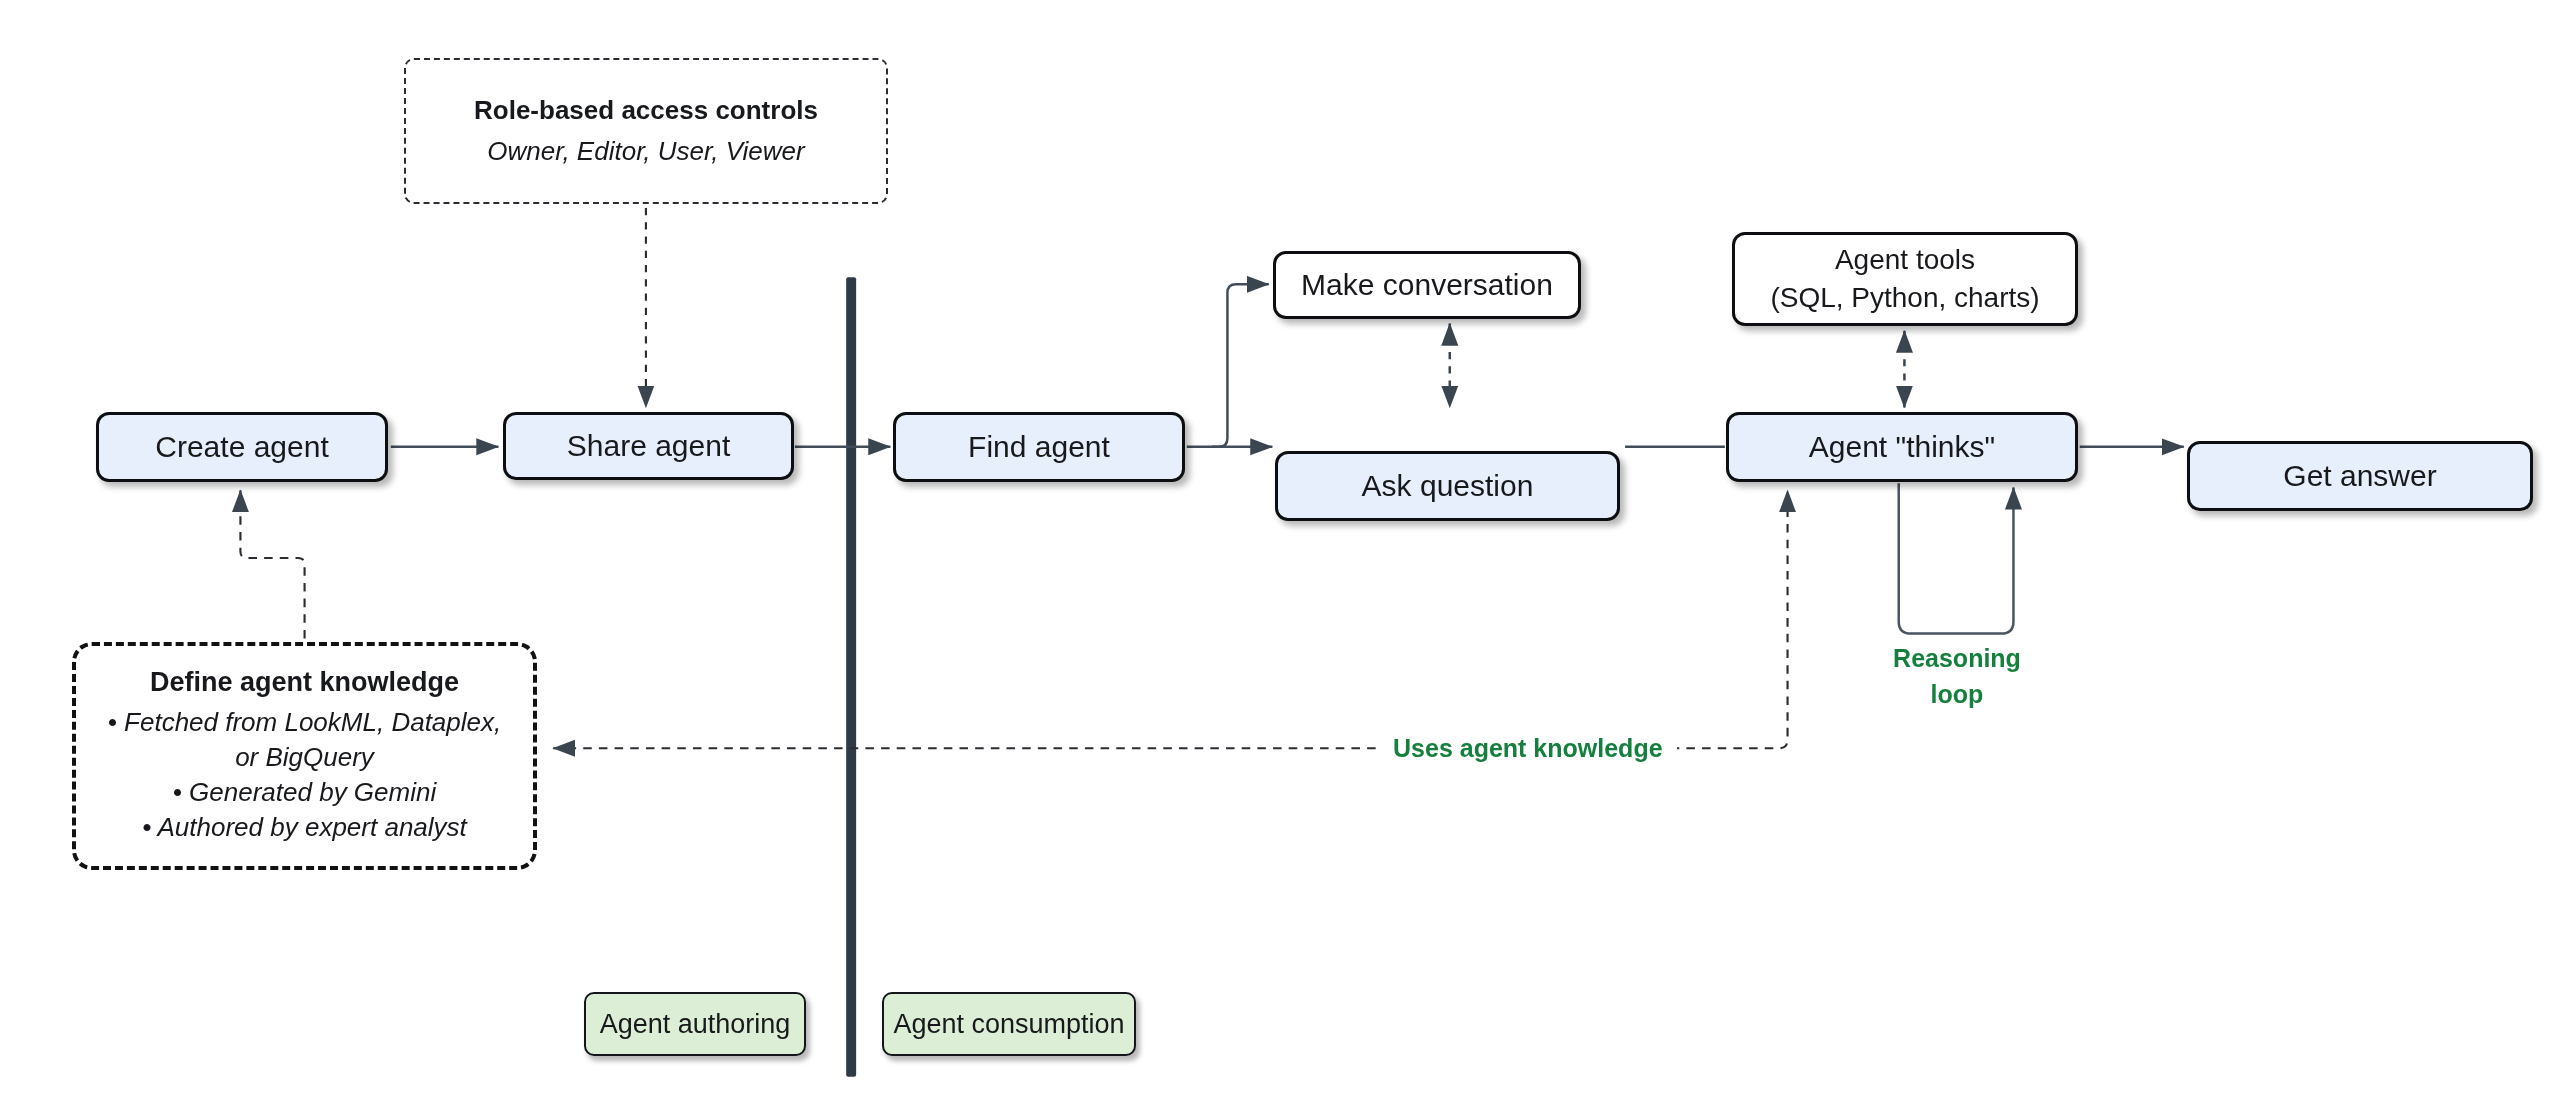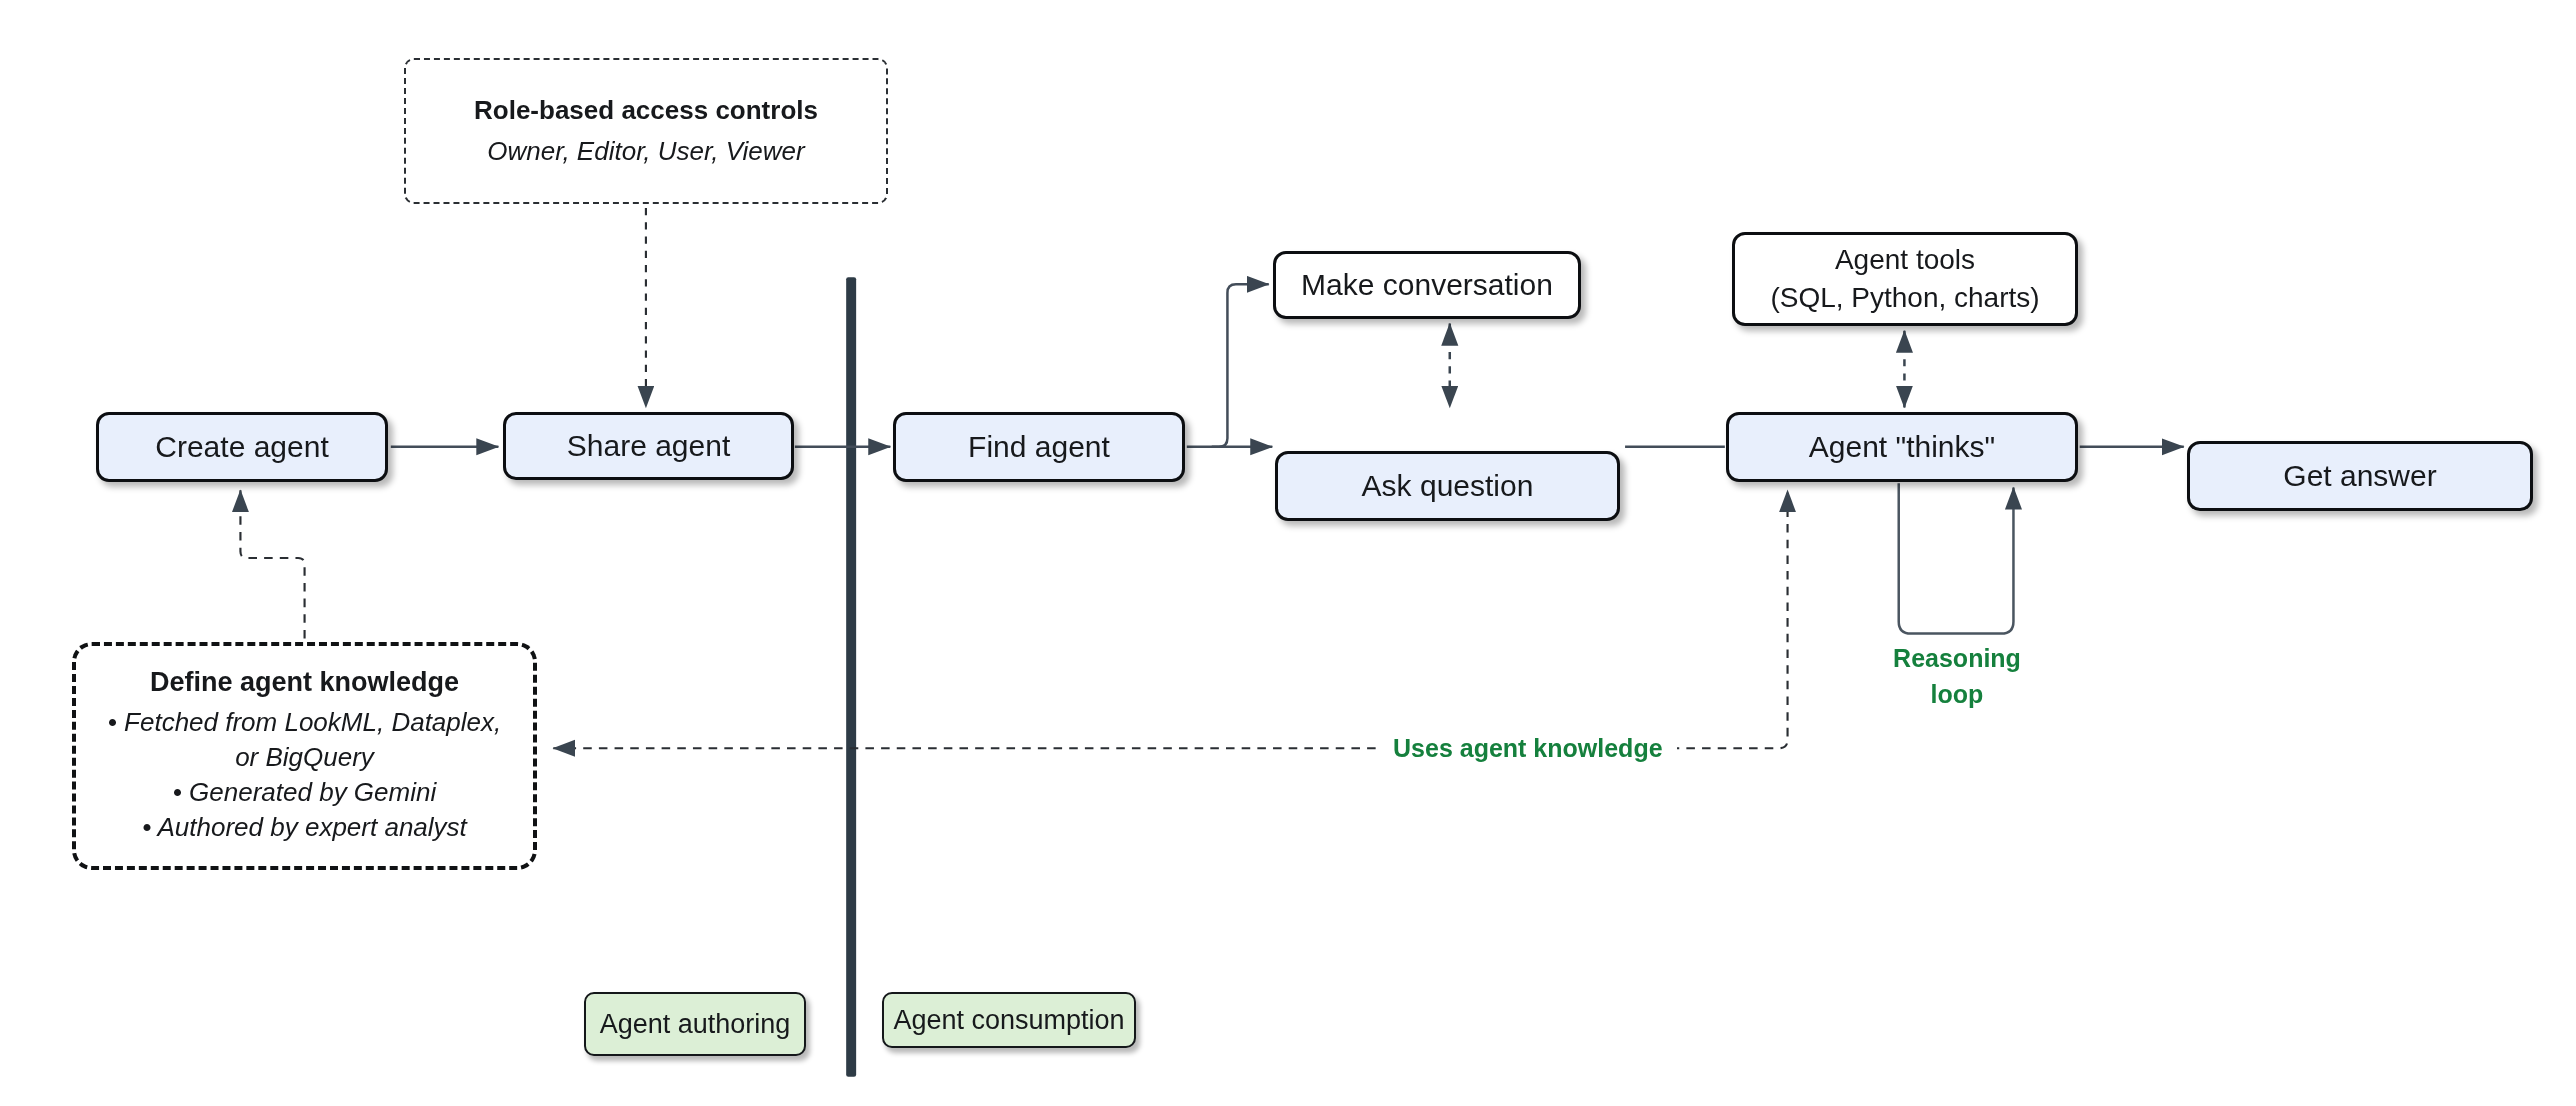--- a/index.html
+++ b/index.html
@@ -117,18 +117,18 @@
 
   <div class="float-label reasoning" style="left:1850px;top:640px;width:214px;">Reasoning
 loop</div>
 
   <div class="float-label uses" style="left:1379px;top:733px;width:289px;">Uses agent knowledge</div>
 
   <div class="zone" style="left:584px;top:992px;width:222px;height:64px;">
     <span>Agent authoring</span>
   </div>
 
-  <div class="zone" style="left:882px;top:992px;width:254px;height:56px;">
+  <div class="zone" style="left:882px;top:992px;width:254px;height:64px;">
     <span>Agent consumption</span>
   </div>
 
 </div>
 
 
 </body></html>

